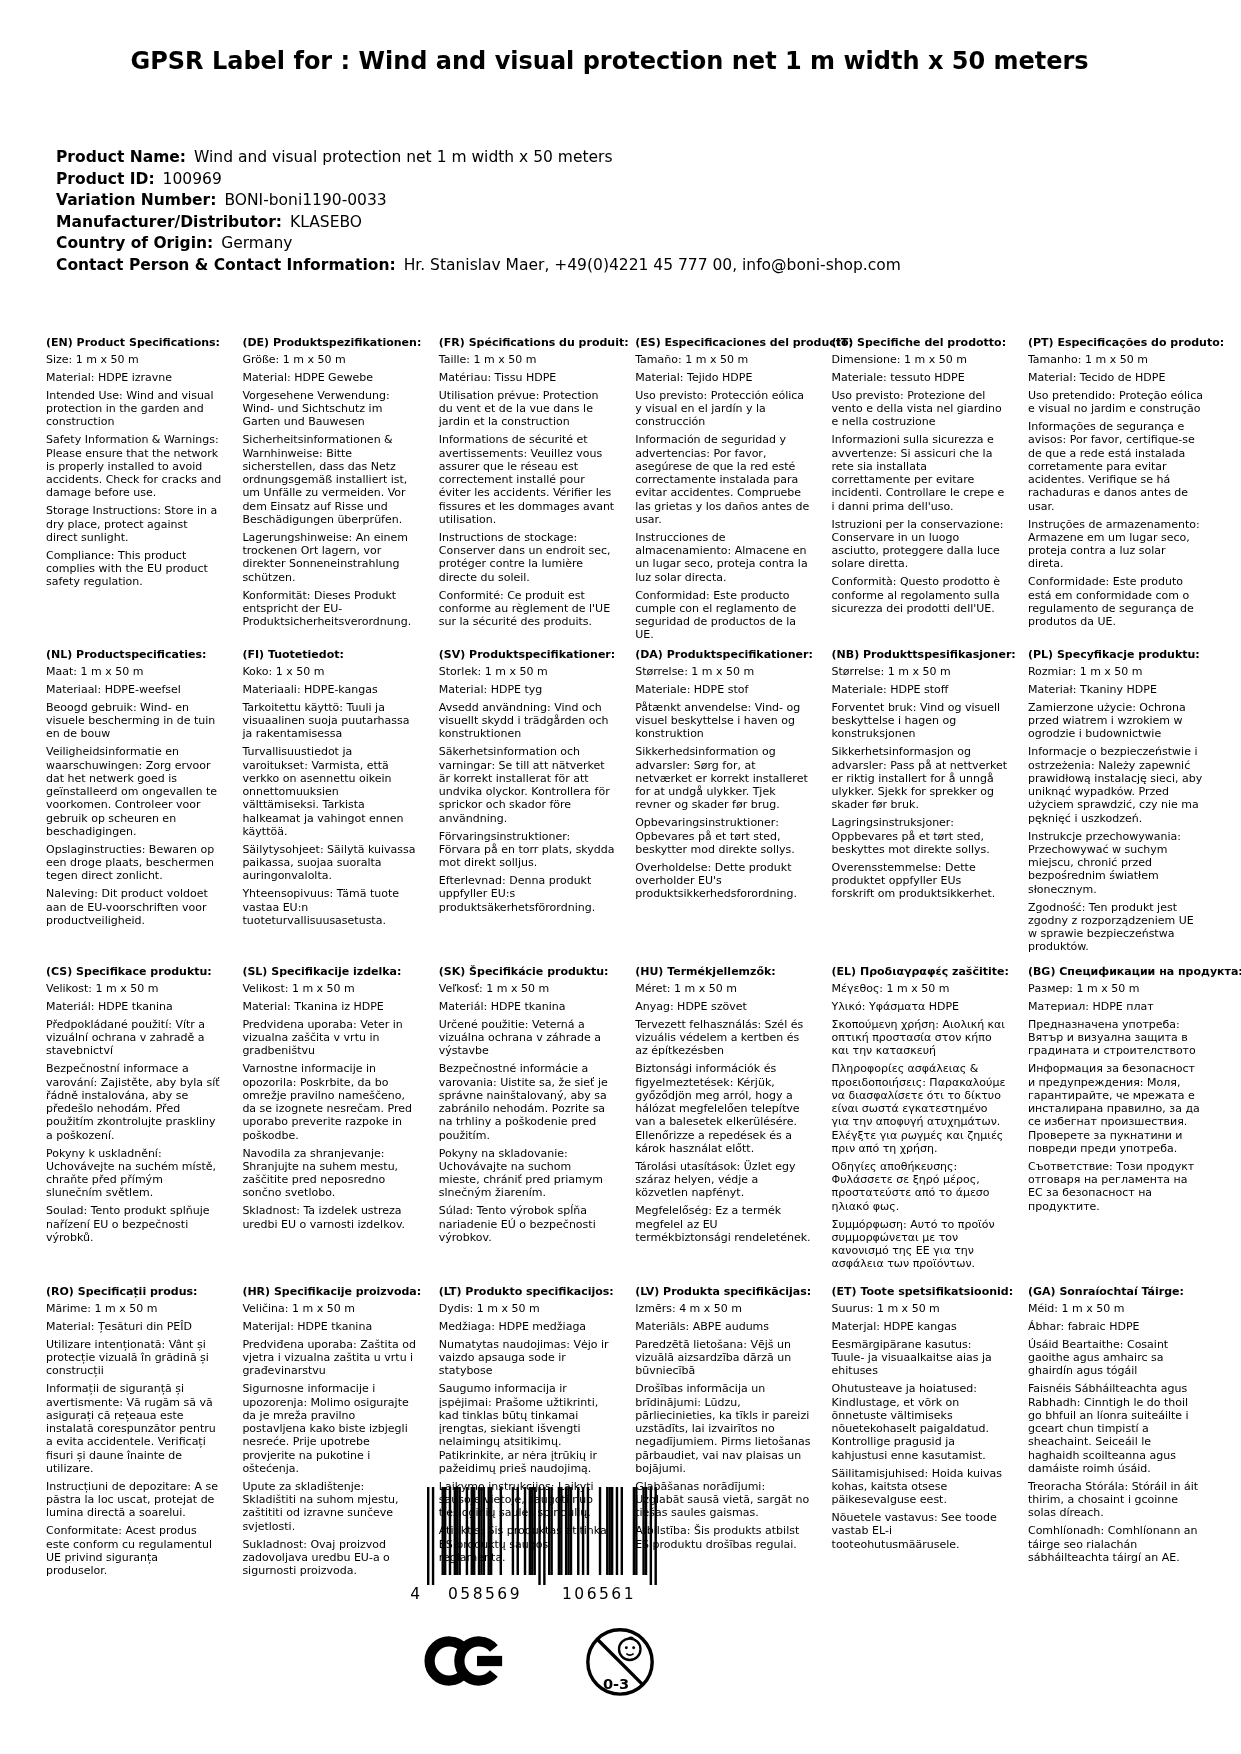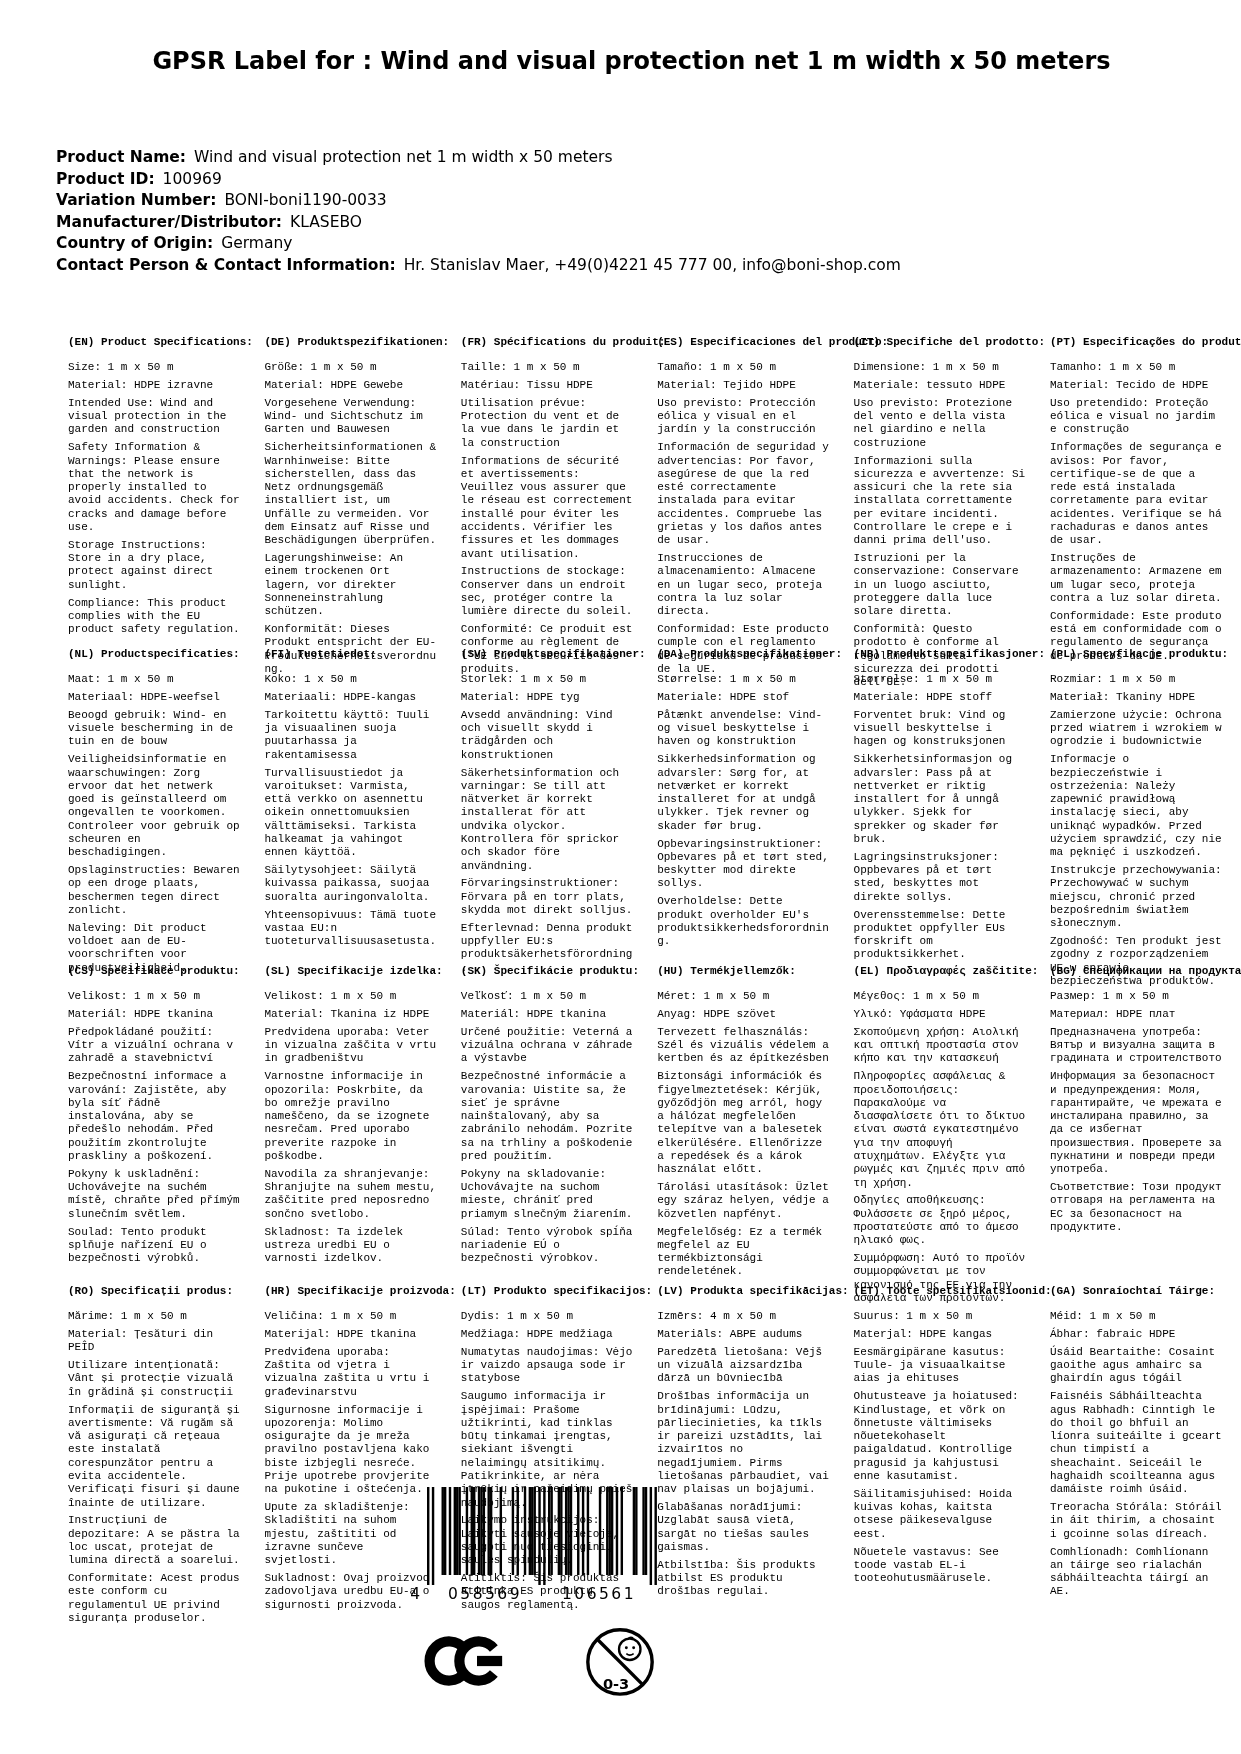--- a/index.html
+++ b/index.html
@@ -2,37 +2,37 @@
 <html><head>
 <meta charset="utf-8">
 <style>
   * { margin:0; padding:0; box-sizing:border-box; }
   html, body { background:#ffffff; }
   body { width:1241px; height:1754px; color:#000; font-family:"DejaVu Sans", sans-serif; }
   .page { position:relative; width:1241px; height:1754px; overflow:hidden; background:#fff; }
 
   .doc-title {
     position:absolute; top:44px; left:0; right:0; margin:0 auto; width:980px;
-    text-align:right; font-size:24px; font-weight:bold; line-height:34px;
+    text-align:left; font-size:24px; font-weight:bold; line-height:34px;
   }
 
   .product-info { position:absolute; left:56px; top:147px; font-size:15.5px; line-height:21.5px; }
   .pi-row { white-space:nowrap; }
   .pi-label { font-weight:bold;text-align:right; }
   .pi-value { margin-left:8px; }
 
   .spec-grid {
-    position:absolute; left:68px; top:336px; width:1160px;
+    position:absolute; left:46px; top:336px; width:1160px;
     display:grid; grid-template-columns:repeat(6, 176px);
-    grid-template-rows:312px 317px 320px auto; column-gap:20.4px;font-family:Liberation Mono, monospace;
+    grid-template-rows:312px 317px 320px auto; column-gap:20.4px;
   }
   .spec-block { font-size:11px; line-height:13.3px; overflow-wrap:break-word; word-break:break-word; }
   .spec-header { font-weight:bold; font-size:11px; white-space:nowrap; }
   .spec-block p { margin-top:4.5px; }
-  .spec-block p.first { margin-top:12px; }
+  .spec-block p.first { margin-top:4px; }
 
   .barcode-wrap { position:absolute; left:392px; top:1487px; }
   .barcode-wrap svg { display:block; }
   .bc-num { font-family:"DejaVu Sans", sans-serif; font-size:15.5px; fill:#000; }
 
   .ce-mark { position:absolute; left:424px; top:1634px; width:80px; height:54px; }
   .age-symbol { position:absolute; left:581px; top:1619px; width:78px; height:82px; }
   .age-text { font-family:"DejaVu Sans", sans-serif; font-weight:bold; font-size:15px; fill:#000; }
 </style>
 </head>

